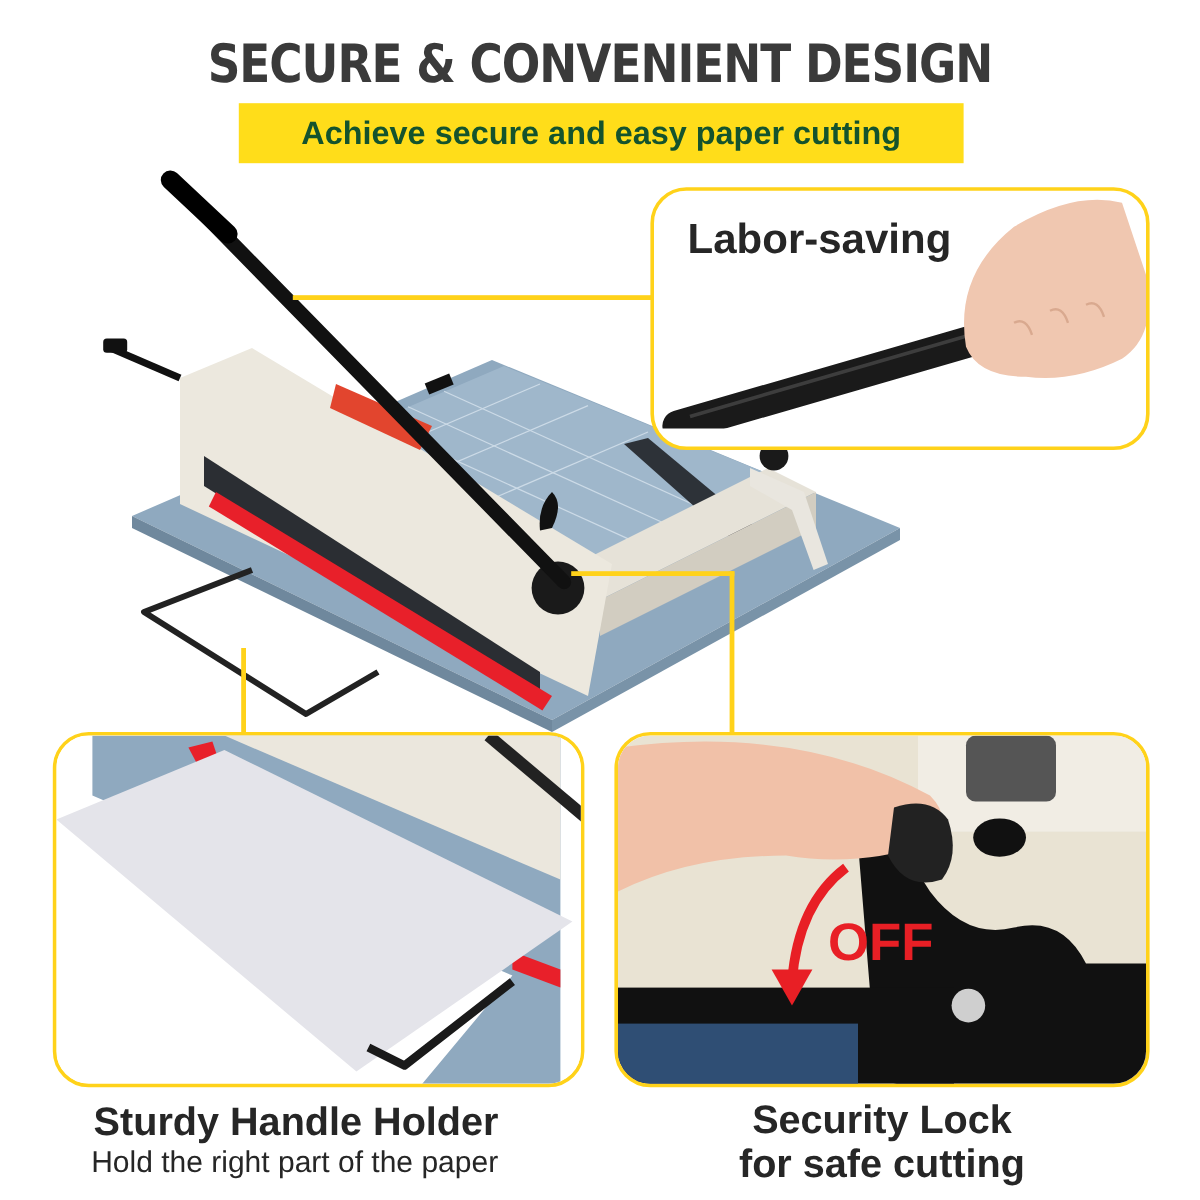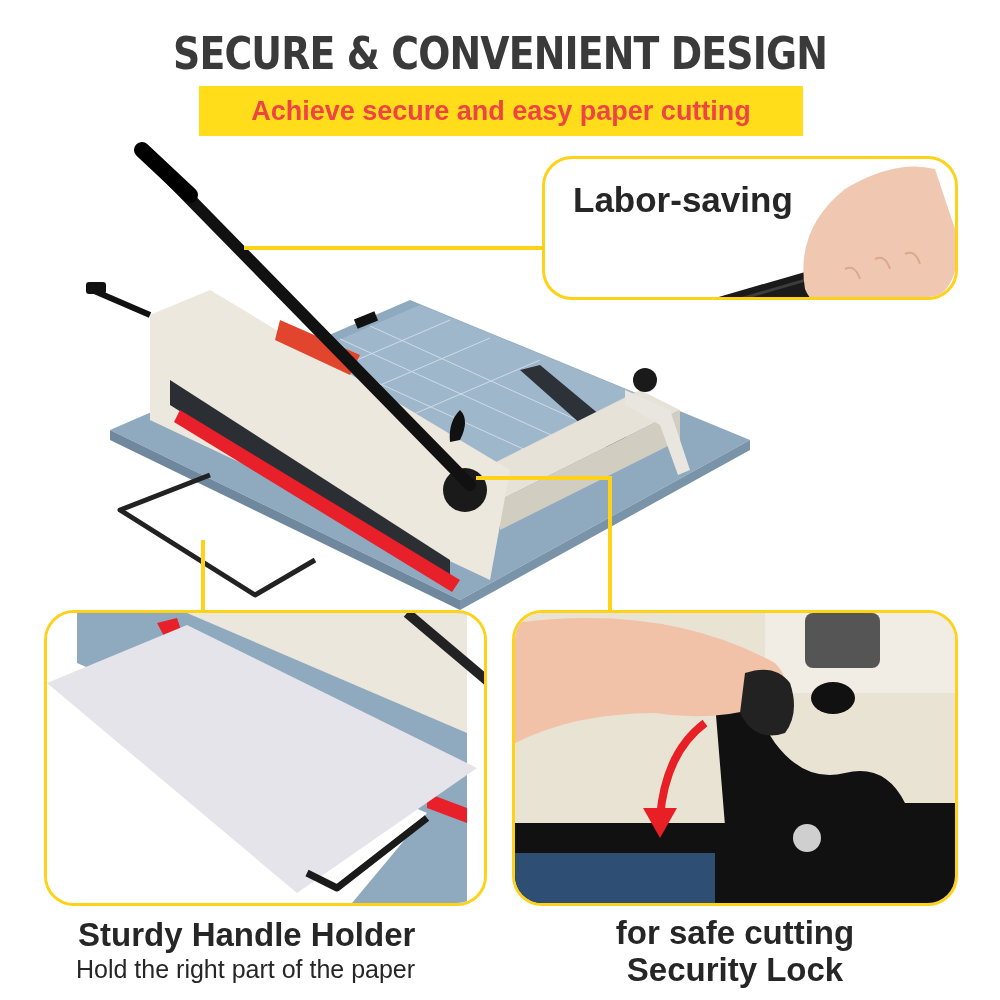--- a/index.html
+++ b/index.html
@@ -1,20 +1,20 @@
 <!DOCTYPE html>
 <html><head>
 <meta charset="utf-8">
 <style>
   html, body { margin:0; padding:0; background:#fff; }
   body { width:1000px; height:1000px; position:relative; overflow:hidden; font-family:"Liberation Sans", sans-serif; color:#262626; }
   .abs { position:absolute; }
   .title { left:0; top:28px; width:1000px; text-align:center; font-family:"DejaVu Sans", sans-serif; font-weight:bold; font-size:44px; letter-spacing:-1px; color:#3a3a3a; transform:scaleX(0.86); transform-origin:center; }
   .subtitle-bar { left:199px; top:86px; width:604px; height:50px; background:#ffdd1a; }
-  .subtitle { left:199px; top:86px; width:604px; height:36px; line-height:50px; text-align:center; font-weight:bold; font-size:27px; color:#ef4444;border-radius:24px; }
+  .subtitle { left:199px; top:86px; width:604px; height:36px; line-height:50px; text-align:center; font-weight:bold; font-size:27px; color:#14532d;border-radius:24px; }
   .callout { border:3px solid #ffd21a; border-radius:30px; background:#fff; overflow:hidden; box-sizing:border-box; }
   .yl { background:#ffd21a; }
   .callout-label { font-weight:bold; color:#262626; }
   svg { display:block; }
 </style>
 </head>
 <body>
 
 <div class="abs title">SECURE &amp; CONVENIENT DESIGN</div>
 <div class="abs subtitle-bar"></div>
@@ -65,21 +65,21 @@
 
     <polyline points="130,335 40,370 175,455 235,420" fill="none" stroke="#222" stroke-width="5" stroke-linejoin="round"></polyline>
   </svg>
 </div>
 
 <div class="abs yl" style="left:244px;top:246px;width:300px;height:4px;"></div>
 <div class="abs yl" style="left:476px;top:476px;width:136px;height:4px;"></div>
 <div class="abs yl" style="left:608px;top:476px;width:4px;height:136px;"></div>
 <div class="abs yl" style="left:201px;top:540px;width:4px;height:72px;"></div>
 
-<div class="abs callout" style="left:542px;top:156px;width:416px;height:144px;">
+<div class="abs callout" style="left:542px;top:156px;width:416px;height:219px;">
   <svg class="abs" style="left:0;top:0;" width="416" height="198" viewBox="0 0 416 198">
 
     <line x1="20" y1="196" x2="400" y2="86" stroke="#1a1a1a" stroke-width="26" stroke-linecap="round"></line>
     <line x1="30" y1="188" x2="395" y2="82" stroke="#555" stroke-width="3" opacity="0.6"></line>
 
     <path d="M260,130 q-10,-60 40,-100 q50,-30 90,-20 l20,60 q10,50 -20,70 q-40,20 -80,15 q-40,0 -50,-25 z" fill="#f0c7b0"></path>
     <path d="M300,110 q10,-5 15,10 M330,100 q10,-5 15,10 M360,95 q10,-5 15,10" stroke="#d9a98f" stroke-width="2" fill="none"></path>
   </svg>
   <div class="abs callout-label" style="left:28px;top:22px;font-size:35px;line-height:38px;">
     <div>Labor-saving</div>
@@ -114,17 +114,18 @@
     <ellipse cx="318" cy="85" rx="22" ry="16" fill="#111"></ellipse>
     <ellipse cx="292" cy="225" rx="14" ry="14" fill="#cfcfcf"></ellipse>
 
     <path d="M0,10 q150,-20 260,40 q20,20 0,40 q-60,20 -120,10 q-80,0 -140,30 z" fill="#f1c1a8"></path>
 
     <path d="M230,60 q30,-10 45,10 q10,30 -5,50 q-30,10 -45,-20 z" fill="#222"></path>
 
     <path d="M190,110 q-40,30 -45,95" fill="none" stroke="#e81f25" stroke-width="8"></path>
     <polygon points="128,195 162,195 145,225" fill="#e81f25"></polygon>
   </svg>
+  <div class="abs" style="left:175px;top:148px;font-weight:bold;font-size:44px;color:#e81f25;">OFF</div>
 </div>
 <div class="abs" style="left:512px;top:914px;width:446px;text-align:center;font-weight:bold;font-size:33px;line-height:37px;color:#262626;">
+  <div>Security Lock</div>
   <div>for safe cutting</div>
-  <div>Security Lock</div>
 </div>
 
 </body></html>

